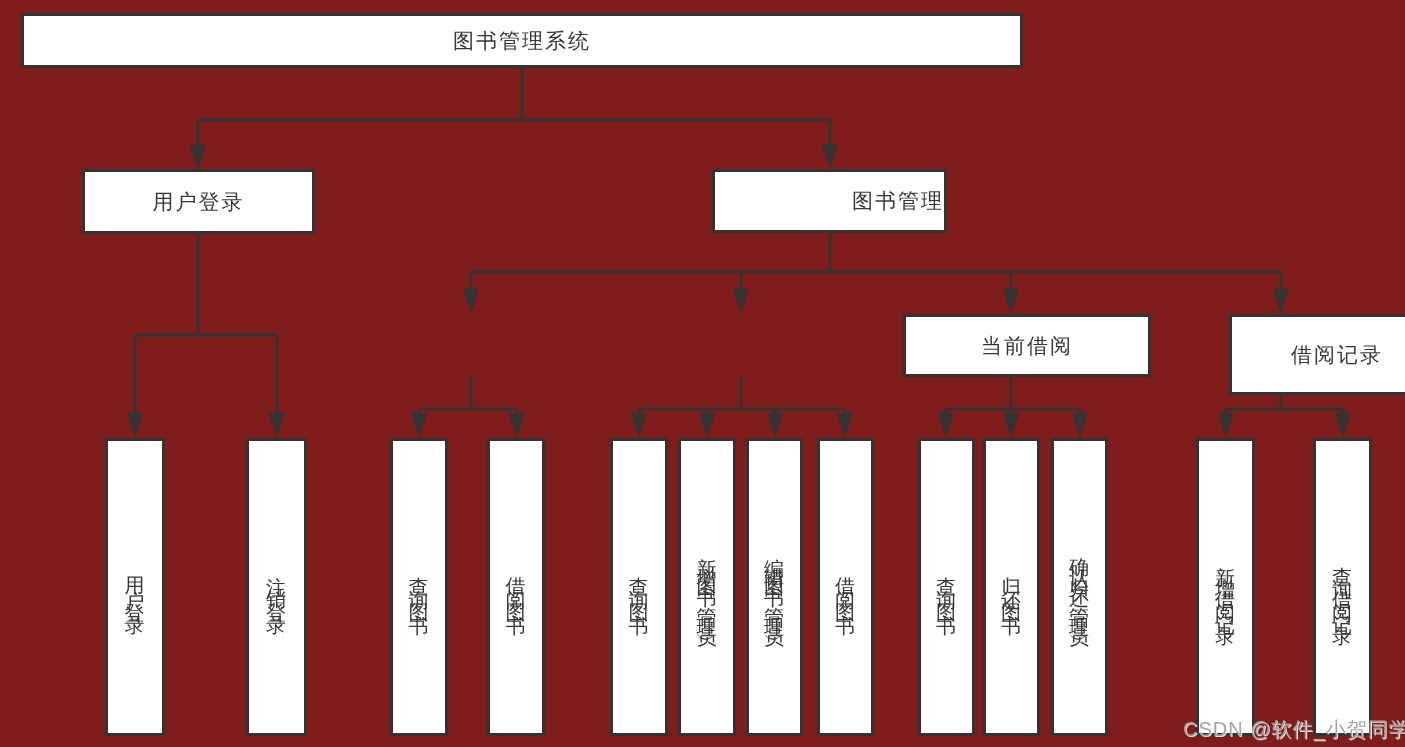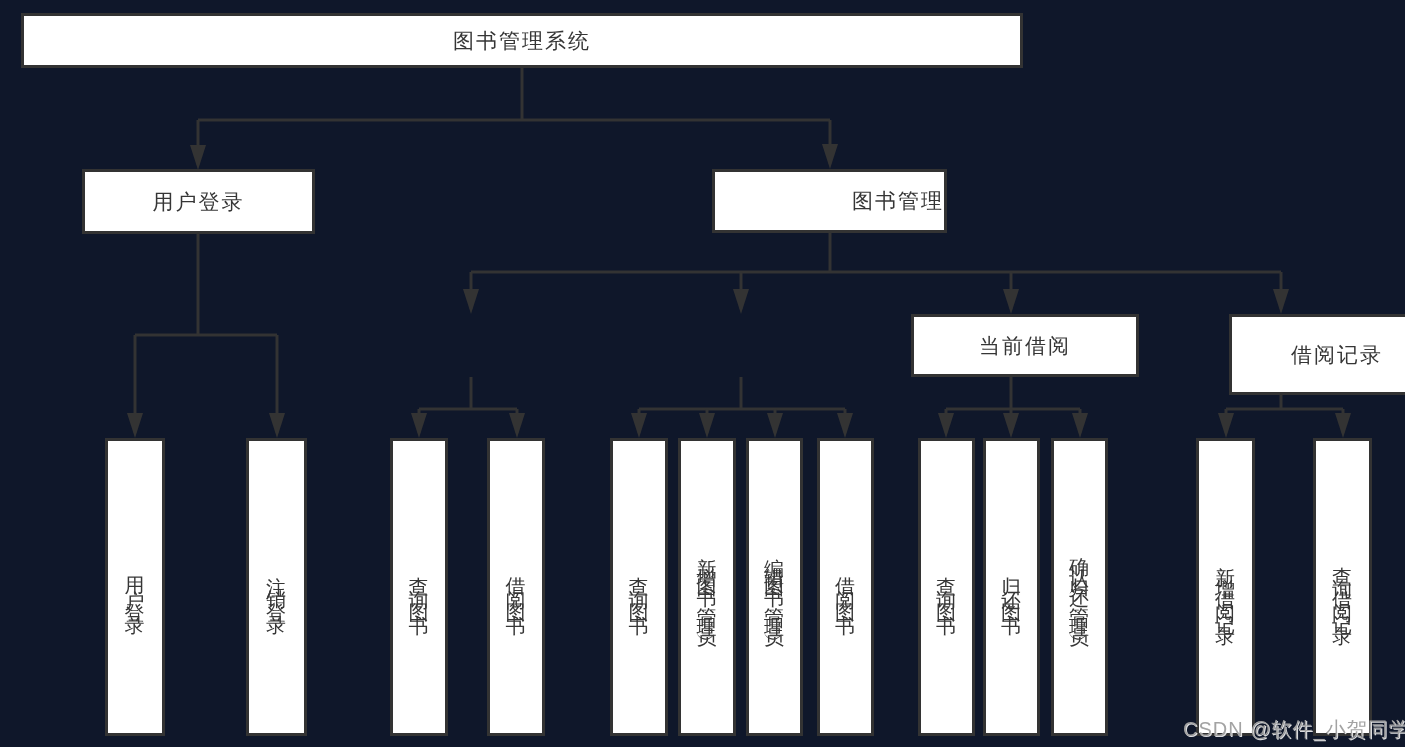--- a/index.html
+++ b/index.html
@@ -1,17 +1,17 @@
 <!DOCTYPE html>
 <html><head>
 <meta charset="utf-8">
 <style>
   html,body{margin:0;padding:0;background:#ffffff;}
   .canvas{
-    position:relative;width:1405px;height:747px;background:#0f172a;
+    position:relative;width:1405px;height:747px;background:#7f1d1d;
     font-family:"Liberation Sans","DejaVu Sans",sans-serif;color:#363636;overflow:hidden;
   }
   .connector-layer{position:absolute;left:0;top:0;pointer-events:none;}
   .box{
     position:absolute;border:3px solid #333333;background:#ffffff;
     box-sizing:border-box;display:flex;align-items:center;justify-content:center;
   }
   .hlabel{font-size:21px;letter-spacing:2px;white-space:nowrap;}
   .vlabel{
     writing-mode:vertical-rl;text-orientation:mixed;
@@ -107,21 +107,21 @@
     <span class="hlabel">图书管理系统</span>
   </div>
 
   <div class="box" style="left:82px;top:169px;width:233px;height:65px;">
     <span class="hlabel">用户登录</span>
   </div>
   <div class="box" style="left:712px;top:169px;width:235px;height:64px;justify-content:flex-end;">
     <span class="hlabel">图书管理</span>
   </div>
 
-  <div class="box" style="left:903px;top:314px;width:228px;height:63px;margin-left:8px;">
+  <div class="box" style="left:903px;top:314px;width:248px;height:63px;">
     <span class="hlabel">当前借阅</span>
   </div>
   <div class="box" style="left:1229px;top:314px;width:216px;height:81px;">
     <span class="hlabel">借阅记录</span>
   </div>
 
   <div class="box" style="left:105px;top:438px;width:60px;height:298px;">
     <span class="vlabel ls13">用户登录</span>
   </div>
   <div class="box" style="left:246px;top:438px;width:61px;height:298px;">

